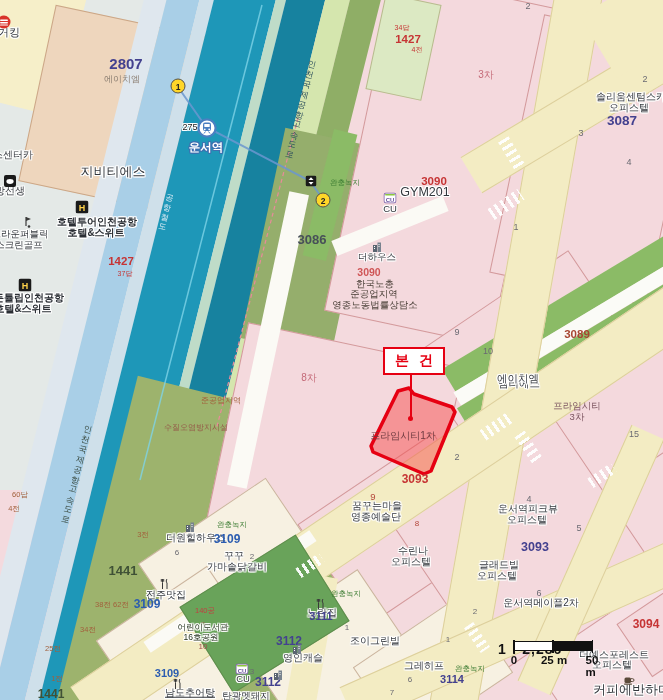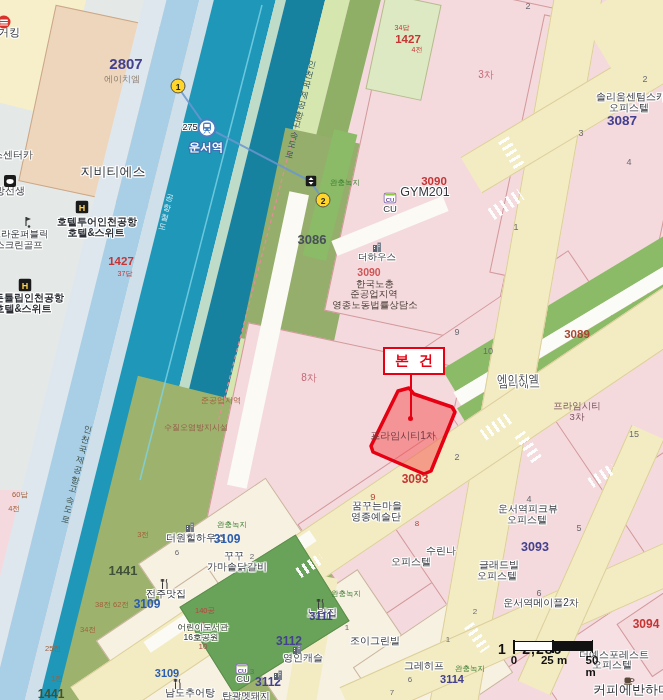--- a/index.html
+++ b/index.html
@@ -172,21 +172,21 @@
     <span class="lbl" style="left: 309px; top: 378px; font-size: 10px; color: rgb(196, 106, 120);">8차</span>
     <span class="lbl" style="left: 221px; top: 401px; font-size: 8px; color: rgb(162, 96, 60);">준공업지역</span>
     <span class="lbl" style="left: 196px; top: 428px; font-size: 8px; color: rgb(149, 90, 72);">수질오염방지시설</span>
     <span class="lbl" style="left: 403px; top: 436px; font-size: 10px; color: rgb(110, 58, 64);">프라임시티1차</span>
     <span class="lbl" style="left: 457px; top: 458px; font-size: 9px; color: rgb(106, 106, 114);">2</span>
     <span class="lbl" style="left: 415px; top: 479px; font-size: 12px; color: rgb(198, 52, 52); font-weight: bold;">3093</span>
     <span class="lbl" style="left: 373px; top: 497px; font-size: 9.5px; color: rgb(181, 72, 60);">9</span>
     <span class="lbl halo" style="left: 377px; top: 506px; font-size: 10px; color: rgb(51, 55, 61);">꿈꾸는마을</span>
     <span class="lbl halo" style="left: 376px; top: 517px; font-size: 10px; color: rgb(51, 55, 61);">영종예술단</span>
     <span class="lbl" style="left: 417px; top: 524px; font-size: 8px; color: rgb(181, 72, 60);">8</span>
-    <span class="lbl halo" style="left: 413px; top: 551px; font-size: 10px; color: rgb(51, 55, 61); margin-left: 28px;">수린나</span>
+    <span class="lbl halo" style="left: 413px; top: 551px; font-size: 10px; color: rgb(51, 55, 61);">수린나</span>
     <span class="lbl halo" style="left: 411px; top: 562px; font-size: 10px; color: rgb(51, 55, 61);">오피스텔</span>
     <span class="lbl" style="left: 529px; top: 500px; font-size: 9px; color: rgb(106, 106, 114);">4</span>
     <span class="lbl halo" style="left: 528px; top: 509px; font-size: 10px; color: rgb(51, 55, 61);">운서역피크뷰</span>
     <span class="lbl halo" style="left: 527px; top: 520px; font-size: 10px; color: rgb(51, 55, 61);">오피스텔</span>
     <span class="lbl" style="left: 579px; top: 529px; font-size: 9px; color: rgb(106, 106, 114);">5</span>
     <span class="lbl" style="left: 535px; top: 548px; font-size: 12.5px; color: rgb(67, 65, 143); font-weight: bold;">3093</span>
     <span class="lbl halo" style="left: 499px; top: 565px; font-size: 10px; color: rgb(51, 55, 61);">글래드빌</span>
     <span class="lbl halo" style="left: 497px; top: 576px; font-size: 10px; color: rgb(51, 55, 61);">오피스텔</span>
     <span class="lbl" style="left: 539px; top: 594px; font-size: 9px; color: rgb(106, 106, 114);">6</span>
     <span class="lbl halo" style="left: 541px; top: 603px; font-size: 10px; color: rgb(51, 55, 61);">운서역메이플2차</span>
@@ -205,29 +205,29 @@
     <span class="lbl" style="left: 57px; top: 679px; font-size: 7.5px; color: rgb(162, 96, 60);">1전</span>
     <span class="lbl" style="left: 20px; top: 495px; font-size: 7.5px; color: rgb(162, 96, 60);">60답</span>
     <span class="lbl" style="left: 14px; top: 509px; font-size: 7.5px; color: rgb(162, 96, 60);">4전</span>
     <span class="lbl" style="left: 51px; top: 694px; font-size: 12px; color: rgb(63, 81, 54); font-weight: bold;">1441</span>
     <span class="lbl halo" style="left: 196px; top: 538px; font-size: 10px; color: rgb(51, 55, 61);">더원힐하우스</span>
     <span class="lbl" style="left: 227px; top: 539px; font-size: 12px; color: rgb(43, 92, 176); font-weight: bold;">3109</span>
     <span class="lbl halo" style="left: 234px; top: 556px; font-size: 10px; color: rgb(51, 55, 61);">꾸꾸</span>
     <span class="lbl halo" style="left: 237px; top: 567px; font-size: 10px; color: rgb(51, 55, 61);">가마솥닭갈비</span>
     <span class="lbl" style="left: 177px; top: 553px; font-size: 8px; color: rgb(106, 106, 114);">6</span>
     <span class="lbl" style="left: 252px; top: 557px; font-size: 8px; color: rgb(106, 106, 114);">2</span>
-    <span class="lbl halo" style="left: 166px; top: 595px; font-size: 10px; color: rgb(51, 55, 61); font-family: Liberation Mono, monospace;">전주맛집</span>
+    <span class="lbl halo" style="left: 166px; top: 595px; font-size: 10px; color: rgb(51, 55, 61);">전주맛집</span>
     <span class="lbl" style="left: 147px; top: 604px; font-size: 12px; color: rgb(43, 92, 176); font-weight: bold;">3109</span>
     <span class="lbl" style="left: 203px; top: 625px; font-size: 8px; color: rgb(160, 80, 80);">9</span>
     <span class="lbl" style="left: 203px; top: 647px; font-size: 8px; color: rgb(160, 80, 80);">10</span>
     <span class="lbl" style="left: 205px; top: 611px; font-size: 7.5px; color: rgb(192, 64, 64);">140공</span>
     <span class="lbl halo" style="left: 203px; top: 627px; font-size: 8.5px; color: rgb(38, 51, 31);">어린이도서관</span>
     <span class="lbl halo" style="left: 201px; top: 637px; font-size: 8.5px; color: rgb(38, 51, 31);">16호공원</span>
     <span class="lbl" style="left: 167px; top: 674px; font-size: 11px; color: rgb(43, 92, 176); font-weight: bold;">3109</span>
-    <span class="lbl halo" style="left: 190px; top: 693px; font-size: 10px; color: rgb(51, 55, 61);">남도추어탕</span>
+    <span class="lbl halo" style="left: 190px; top: 693px; font-size: 10px; color: rgb(51, 55, 61); text-decoration: underline;">남도추어탕</span>
     <span class="lbl halo" style="left: 243px; top: 679px; font-size: 9.5px; color: rgb(51, 55, 61);">CU</span>
     <span class="lbl" style="left: 268px; top: 682px; font-size: 12px; color: rgb(67, 65, 143); font-weight: bold;">3112</span>
     <span class="lbl" style="left: 252px; top: 672px; font-size: 8px; color: rgb(106, 106, 114);">3</span>
     <span class="lbl halo" style="left: 246px; top: 696px; font-size: 9.5px; color: rgb(51, 55, 61);">탄광멧돼지</span>
     <span class="lbl" style="left: 289px; top: 641px; font-size: 12px; color: rgb(67, 65, 143); font-weight: bold;">3112</span>
     <span class="lbl halo" style="left: 303px; top: 658px; font-size: 10px; color: rgb(51, 55, 61);">영인캐슬</span>
     <span class="lbl" style="left: 347px; top: 628px; font-size: 8px; color: rgb(106, 106, 114);">1</span>
     <span class="lbl halo" style="left: 322px; top: 613px; font-size: 10px; color: rgb(51, 55, 61);">노란집</span>
     <span class="lbl" style="left: 321px; top: 617px; font-size: 11px; color: rgb(67, 65, 143); font-weight: bold;">3111</span>
     <span class="lbl halo" style="left: 375px; top: 641px; font-size: 10px; color: rgb(51, 55, 61);">조이그린빌</span>

